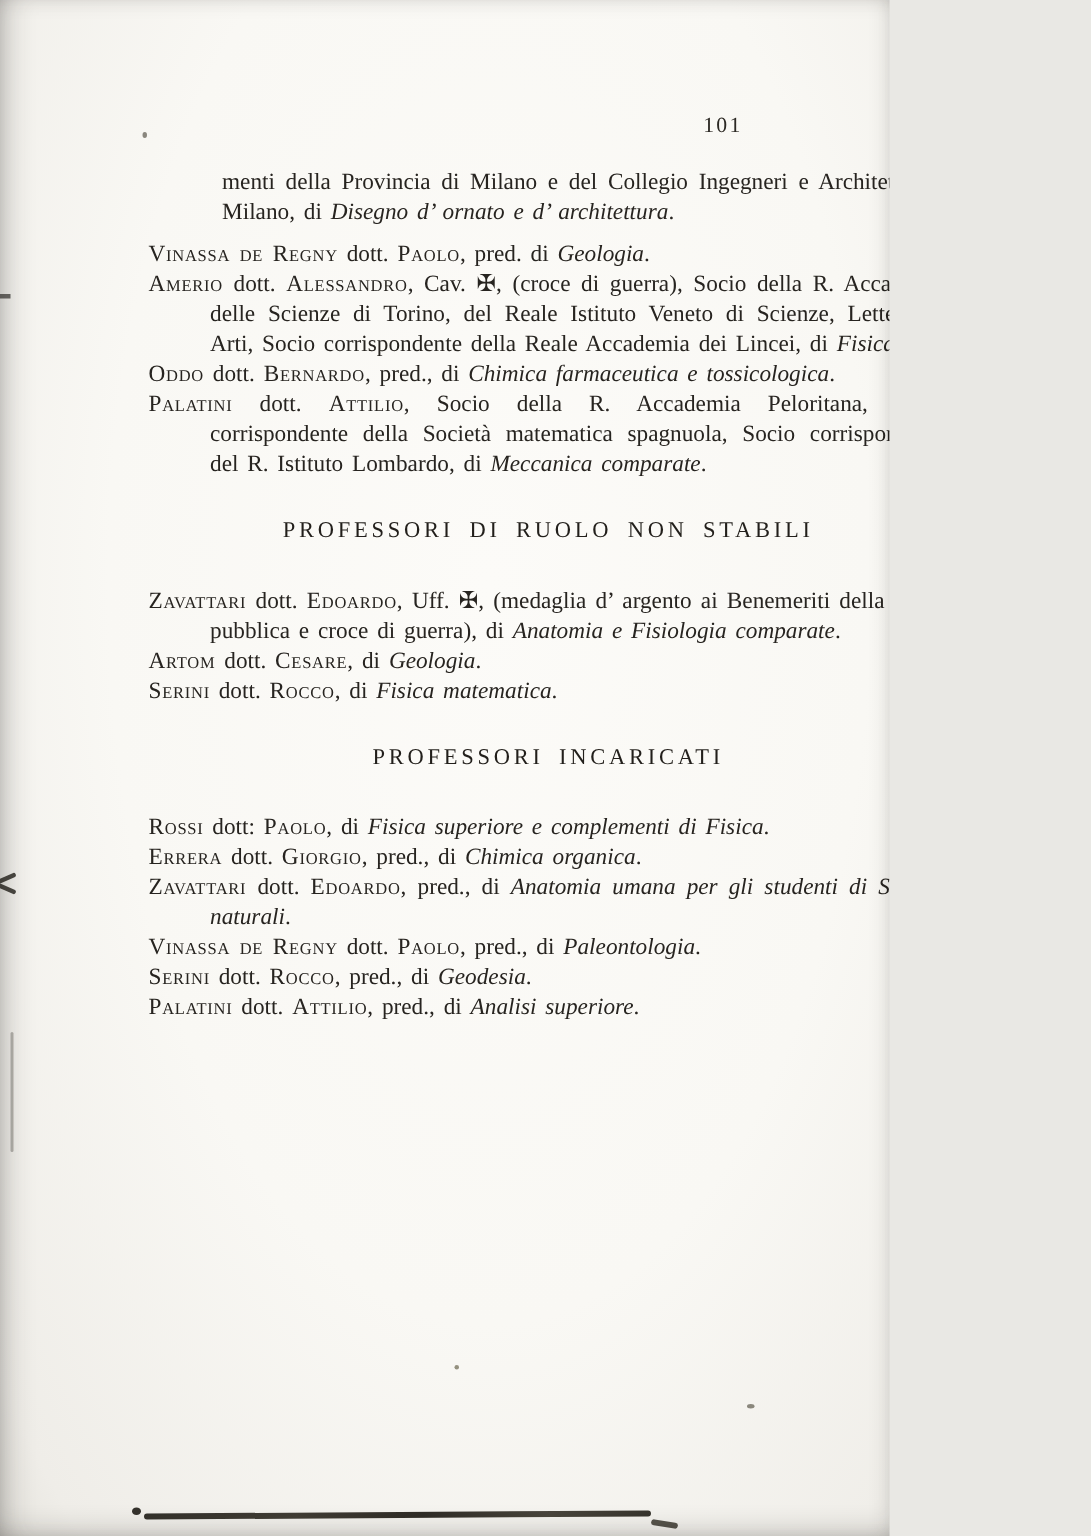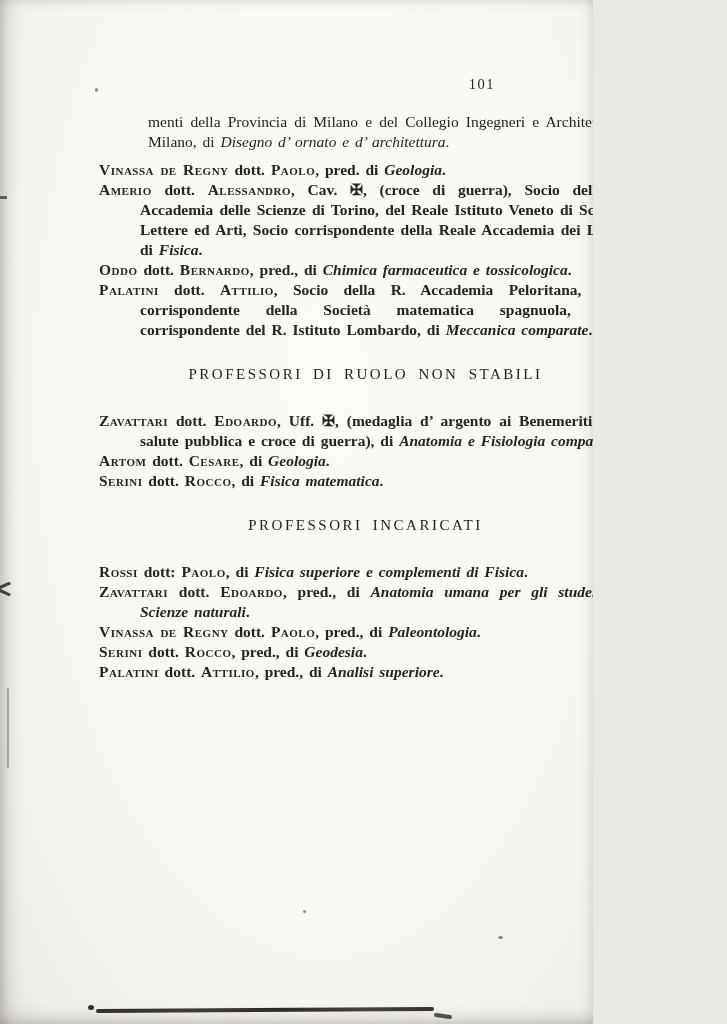--- a/index.html
+++ b/index.html
@@ -24,21 +24,21 @@
   }
   .page-number{
     position:absolute;top:76px;right:98px;
     font-size:14.5px;letter-spacing:1.5px;color:#2c2924;
   }
   .content{
     position:absolute;left:99px;top:104px;width:533px;
     font-size:15.5px;line-height:20px;word-spacing:2px;
     text-align:justify;
   }
-  p.entry{margin:0;padding-left:41px;text-indent:-41px;font-weight:bold;}
+  p.entry{margin:0;padding-left:41px;text-indent:-41px;}
   p.continuation{margin:8px;padding-left:41px;text-indent:0;}
   h2.heading{
     margin:24px 0 27px;text-align:center;text-indent:0;
     font-size:15px;font-weight:normal;letter-spacing:2.5px;word-spacing:4px;
     color:#221f1b;
   }
   .sc{font-variant:small-caps;letter-spacing:.5px;}
   .i{font-style:italic;}
   .n{}
   
@@ -70,20 +70,21 @@
       <p class="entry"><span class="sc">Vinassa de Regny</span><span class="n"> dott. </span><span class="sc">Paolo</span><span class="n">, pred. di </span><span class="i">Geologia</span><span class="n">.</span></p>
       <p class="entry"><span class="sc">Amerio</span><span class="n"> dott. </span><span class="sc">Alessandro</span><span class="n">, Cav. ✠, (croce di guerra), Socio della R. Accademia delle Scienze di Torino, del Reale Istituto Veneto di Scienze, Lettere ed Arti, Socio corrispondente della Reale Accademia dei Lincei, di </span><span class="i">Fisica</span><span class="n">.</span></p>
       <p class="entry"><span class="sc">Oddo</span><span class="n"> dott. </span><span class="sc">Bernardo</span><span class="n">, pred., di </span><span class="i">Chimica farmaceutica e tossicologica</span><span class="n">.</span></p>
       <p class="entry"><span class="sc">Palatini</span><span class="n"> dott. </span><span class="sc">Attilio</span><span class="n">, Socio della R. Accademia Peloritana, Socio corrispondente della Società matematica spagnuola, Socio corrispondente del R. Istituto Lombardo, di </span><span class="i">Meccanica comparate</span><span class="n">.</span></p>
       <h2 class="heading">PROFESSORI DI RUOLO NON STABILI</h2>
       <p class="entry"><span class="sc">Zavattari</span><span class="n"> dott. </span><span class="sc">Edoardo</span><span class="n">, Uff. ✠, (medaglia d’ argento ai Benemeriti della salute pubblica e croce di guerra), di </span><span class="i">Anatomia e Fisiologia comparate</span><span class="n">.</span></p>
       <p class="entry"><span class="sc">Artom</span><span class="n"> dott. </span><span class="sc">Cesare</span><span class="n">, di </span><span class="i">Geologia</span><span class="n">.</span></p>
       <p class="entry"><span class="sc">Serini</span><span class="n"> dott. </span><span class="sc">Rocco</span><span class="n">, di </span><span class="i">Fisica matematica</span><span class="n">.</span></p>
       <h2 class="heading">PROFESSORI INCARICATI</h2>
       <p class="entry"><span class="sc">Rossi</span><span class="n"> dott: </span><span class="sc">Paolo</span><span class="n">, di </span><span class="i">Fisica superiore e complementi di Fisica</span><span class="n">.</span></p>
+      <p class="entry"><span class="sc">Errera</span><span class="n"> dott. </span><span class="sc">Giorgio</span><span class="n">, pred., di </span><span class="i">Chimica organica</span><span class="n">.</span></p>
       <p class="entry"><span class="sc">Zavattari</span><span class="n"> dott. </span><span class="sc">Edoardo</span><span class="n">, pred., di </span><span class="i">Anatomia umana per gli studenti di Scienze naturali</span><span class="n">.</span></p>
       <p class="entry"><span class="sc">Vinassa de Regny</span><span class="n"> dott. </span><span class="sc">Paolo</span><span class="n">, pred., di </span><span class="i">Paleontologia</span><span class="n">.</span></p>
       <p class="entry"><span class="sc">Serini</span><span class="n"> dott. </span><span class="sc">Rocco</span><span class="n">, pred., di </span><span class="i">Geodesia</span><span class="n">.</span></p>
       <p class="entry"><span class="sc">Palatini</span><span class="n"> dott. </span><span class="sc">Attilio</span><span class="n">, pred., di </span><span class="i">Analisi superiore</span><span class="n">.</span></p>
     </div>
 
   <span class="artifact a-top-dot"></span>
   <span class="artifact a-right-dash"></span>
   <span class="artifact a-left-dash1"></span>
   <span class="artifact a-left-mark1"></span>

